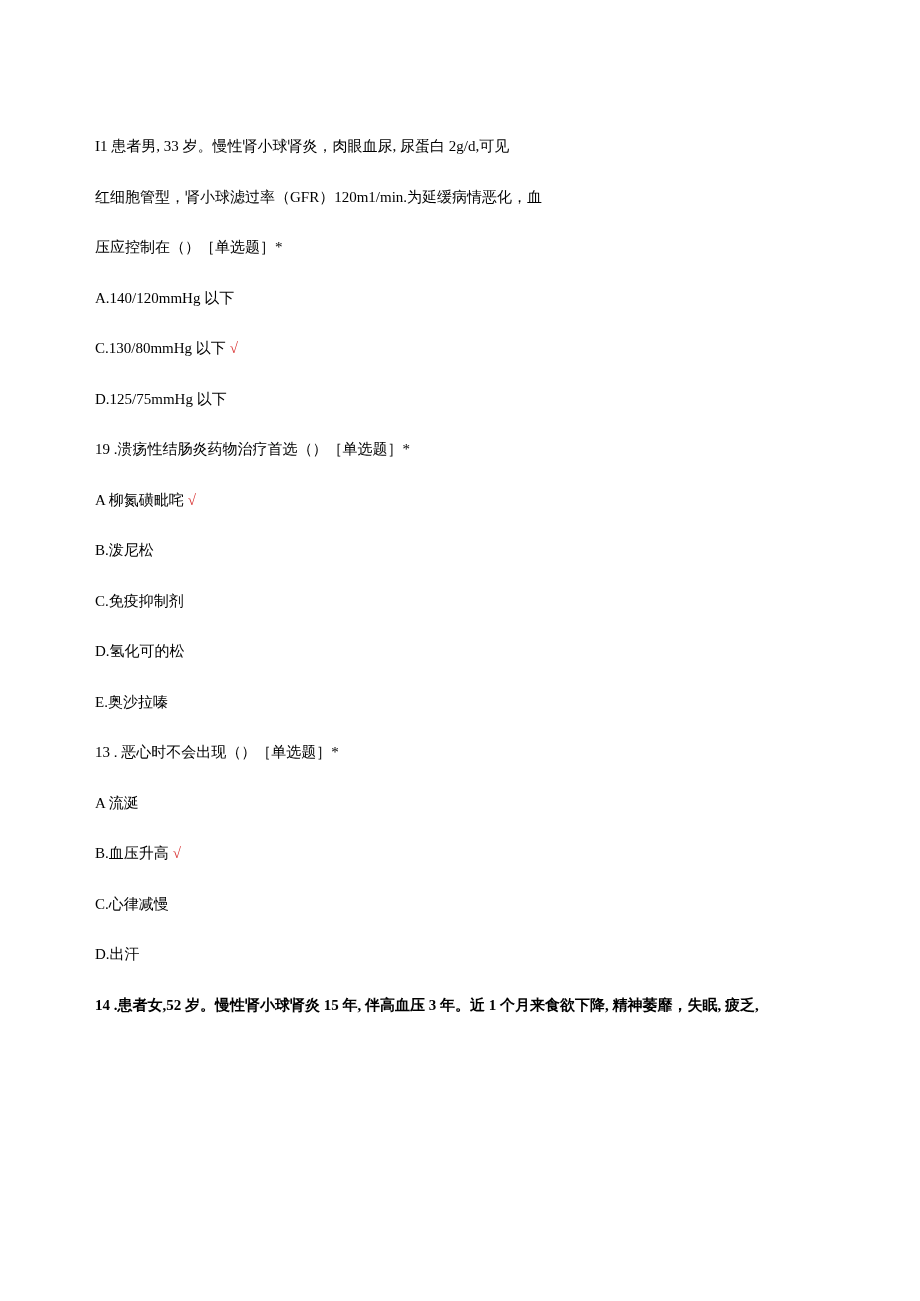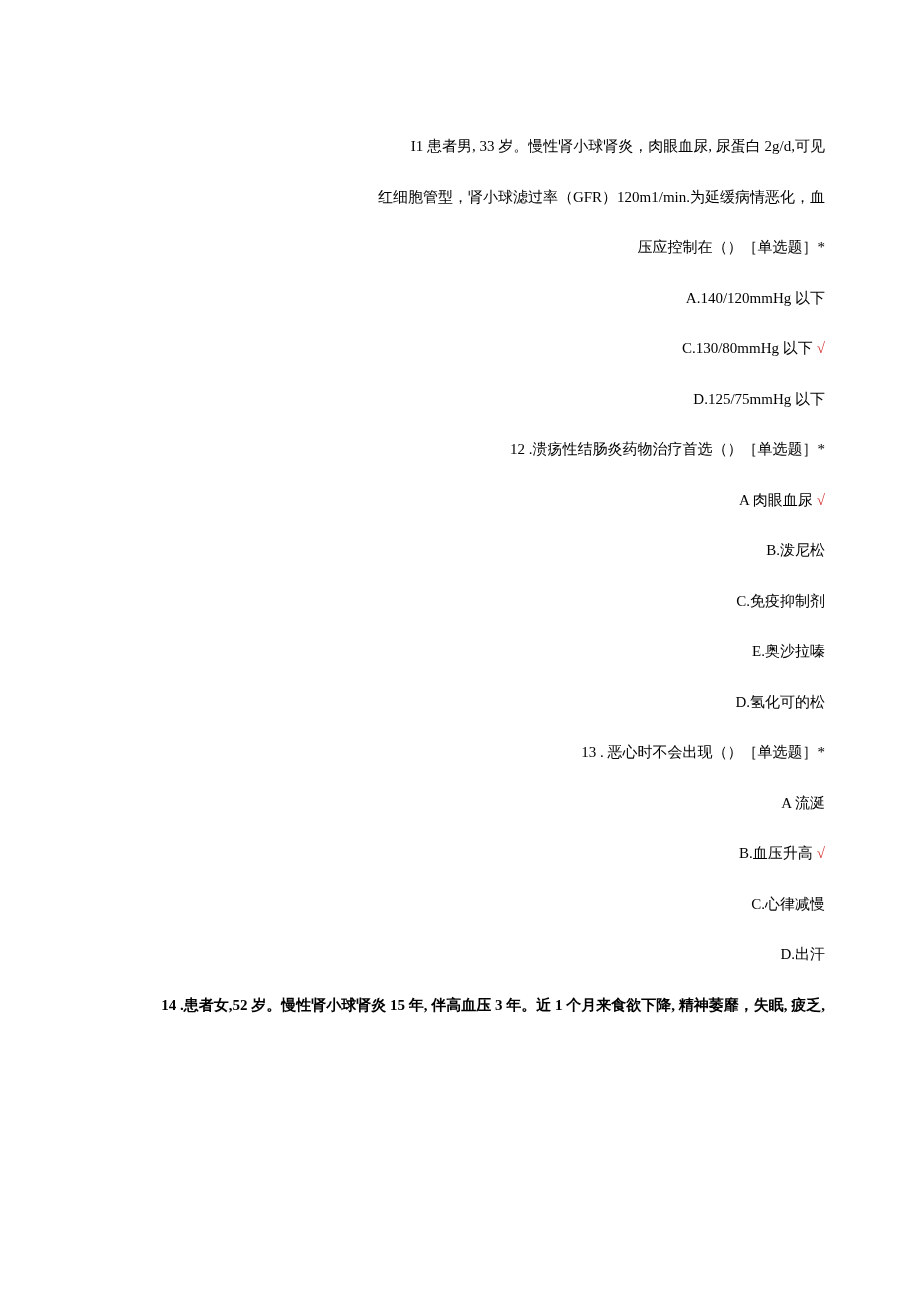--- a/index.html
+++ b/index.html
@@ -1,19 +1,18 @@
 <!DOCTYPE html>
 <html><head>
   <meta charset="utf-8">
   <style>
     * {
       margin: 0;
       padding: 0;
       box-sizing: border-box;
-      text-align: right;
     }
     body {
       background: #ffffff;
       font-family: "SimSun", "宋体", serif;
       width: 920px;
       height: 1301px;
       padding: 135px 95px 40px 95px;
       font-size: 15px;
       line-height: 1.5;
       color: #000000;
@@ -42,26 +41,26 @@
 <div id="content">
     <div class="question-block">
       <div class="question-text">I1 患者男, 33 岁。慢性肾小球肾炎，肉眼血尿, 尿蛋白 2g/d,可见</div>
       <div class="question-text">红细胞管型，肾小球滤过率（GFR）120m1/min.为延缓病情恶化，血</div>
       <div class="question-text">压应控制在（）［单选题］*</div>
       <div class="option"><span>A.140/120mmHg 以下</span></div>
       <div class="option"><span>C.130/80mmHg 以下</span><span class="check">√</span></div>
       <div class="option"><span>D.125/75mmHg 以下</span></div>
     </div>
     <div class="question-block">
-      <div class="question-text">12   .溃疡性结肠炎药物治疗首选（）［单选题］*</div>
-      <div class="option"><span>A 肉眼血尿</span><span class="check">√</span></div>
+      <div class="question-text">19   .溃疡性结肠炎药物治疗首选（）［单选题］*</div>
+      <div class="option"><span>A 柳氮磺毗咤</span><span class="check">√</span></div>
       <div class="option"><span>B.泼尼松</span></div>
       <div class="option"><span>C.免疫抑制剂</span></div>
+      <div class="option"><span>D.氢化可的松</span></div>
       <div class="option"><span>E.奥沙拉嗪</span></div>
-      <div class="option"><span>D.氢化可的松</span></div>
     </div>
     <div class="question-block">
       <div class="question-text">13   . 恶心时不会出现（）［单选题］*</div>
       <div class="option"><span>A 流涎</span></div>
       <div class="option"><span>B.血压升高</span><span class="check">√</span></div>
       <div class="option"><span>C.心律减慢</span></div>
       <div class="option"><span>D.出汗</span></div>
     </div>
     <div class="question-block">
       <div class="question-text last-line">14   .患者女,52 岁。慢性肾小球肾炎 15 年, 伴高血压 3 年。近 1 个月来食欲下降, 精神萎靡，失眠, 疲乏,</div>

